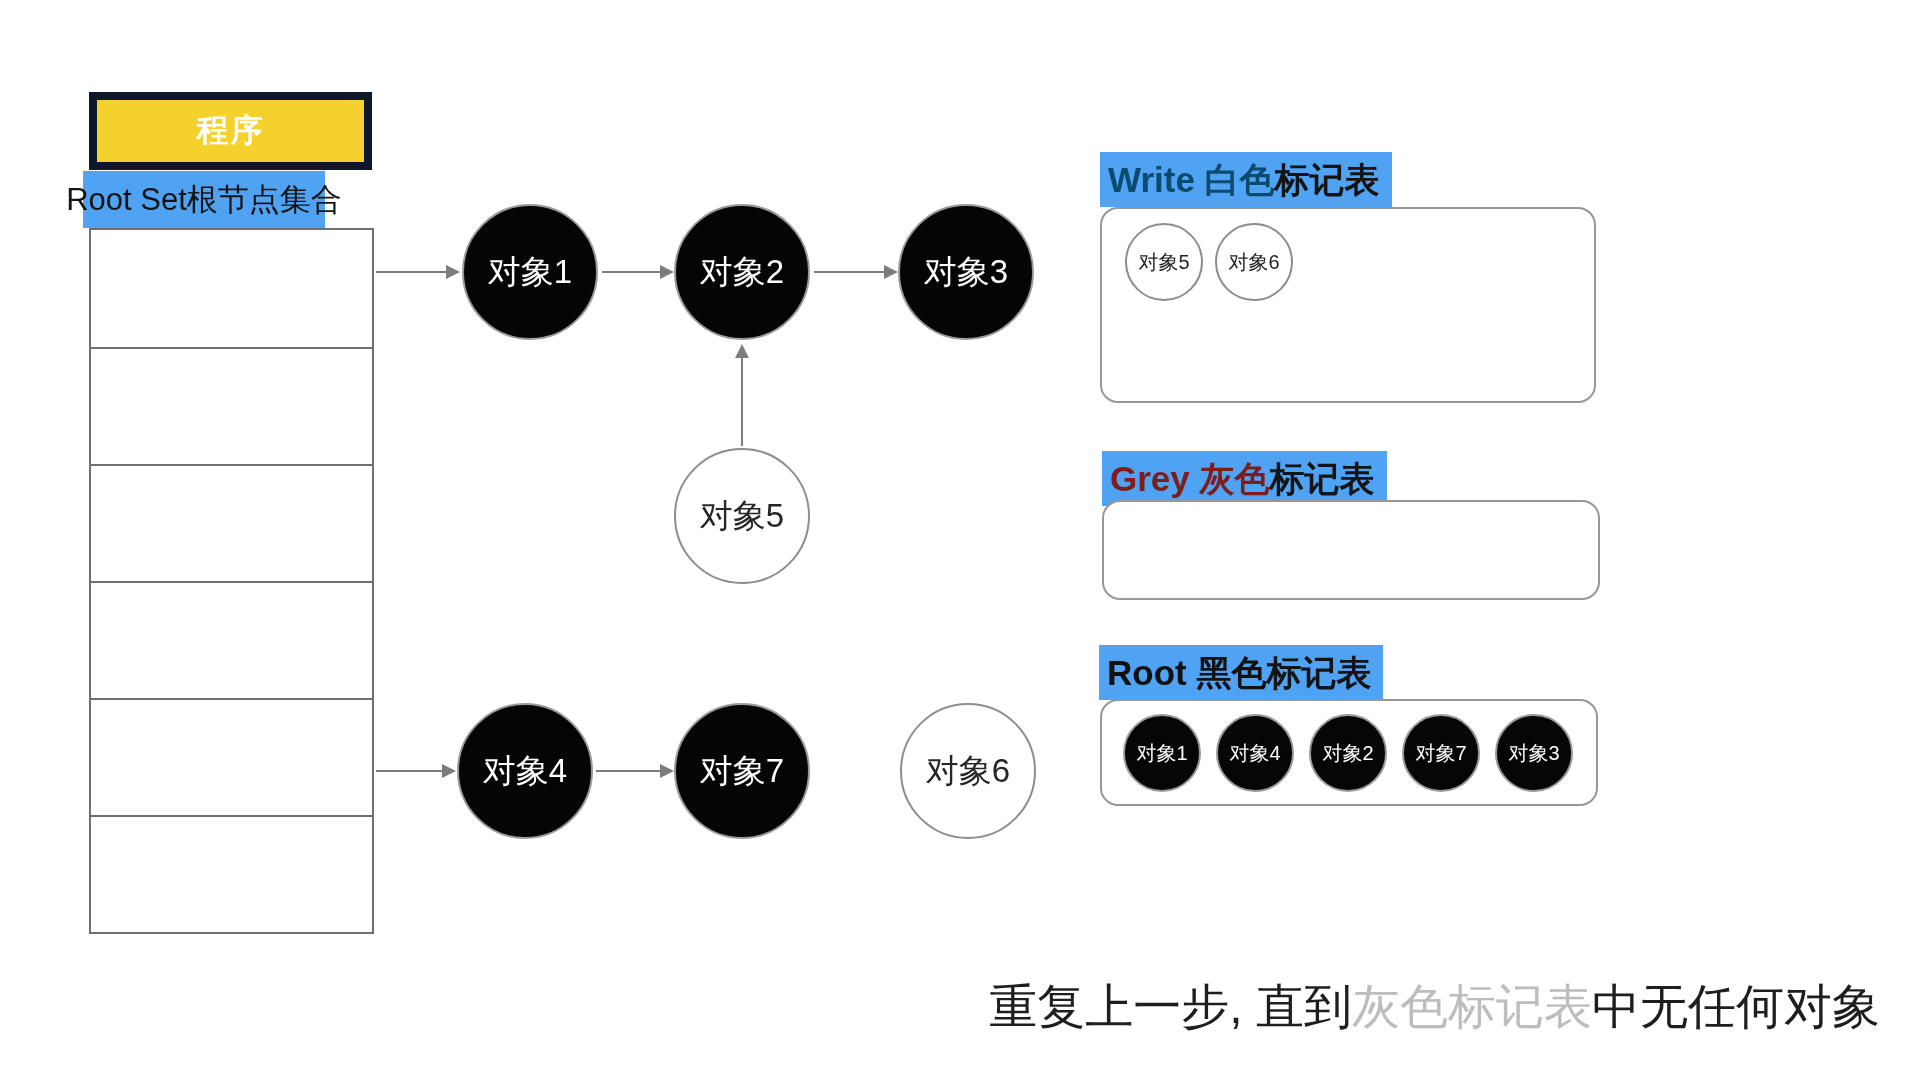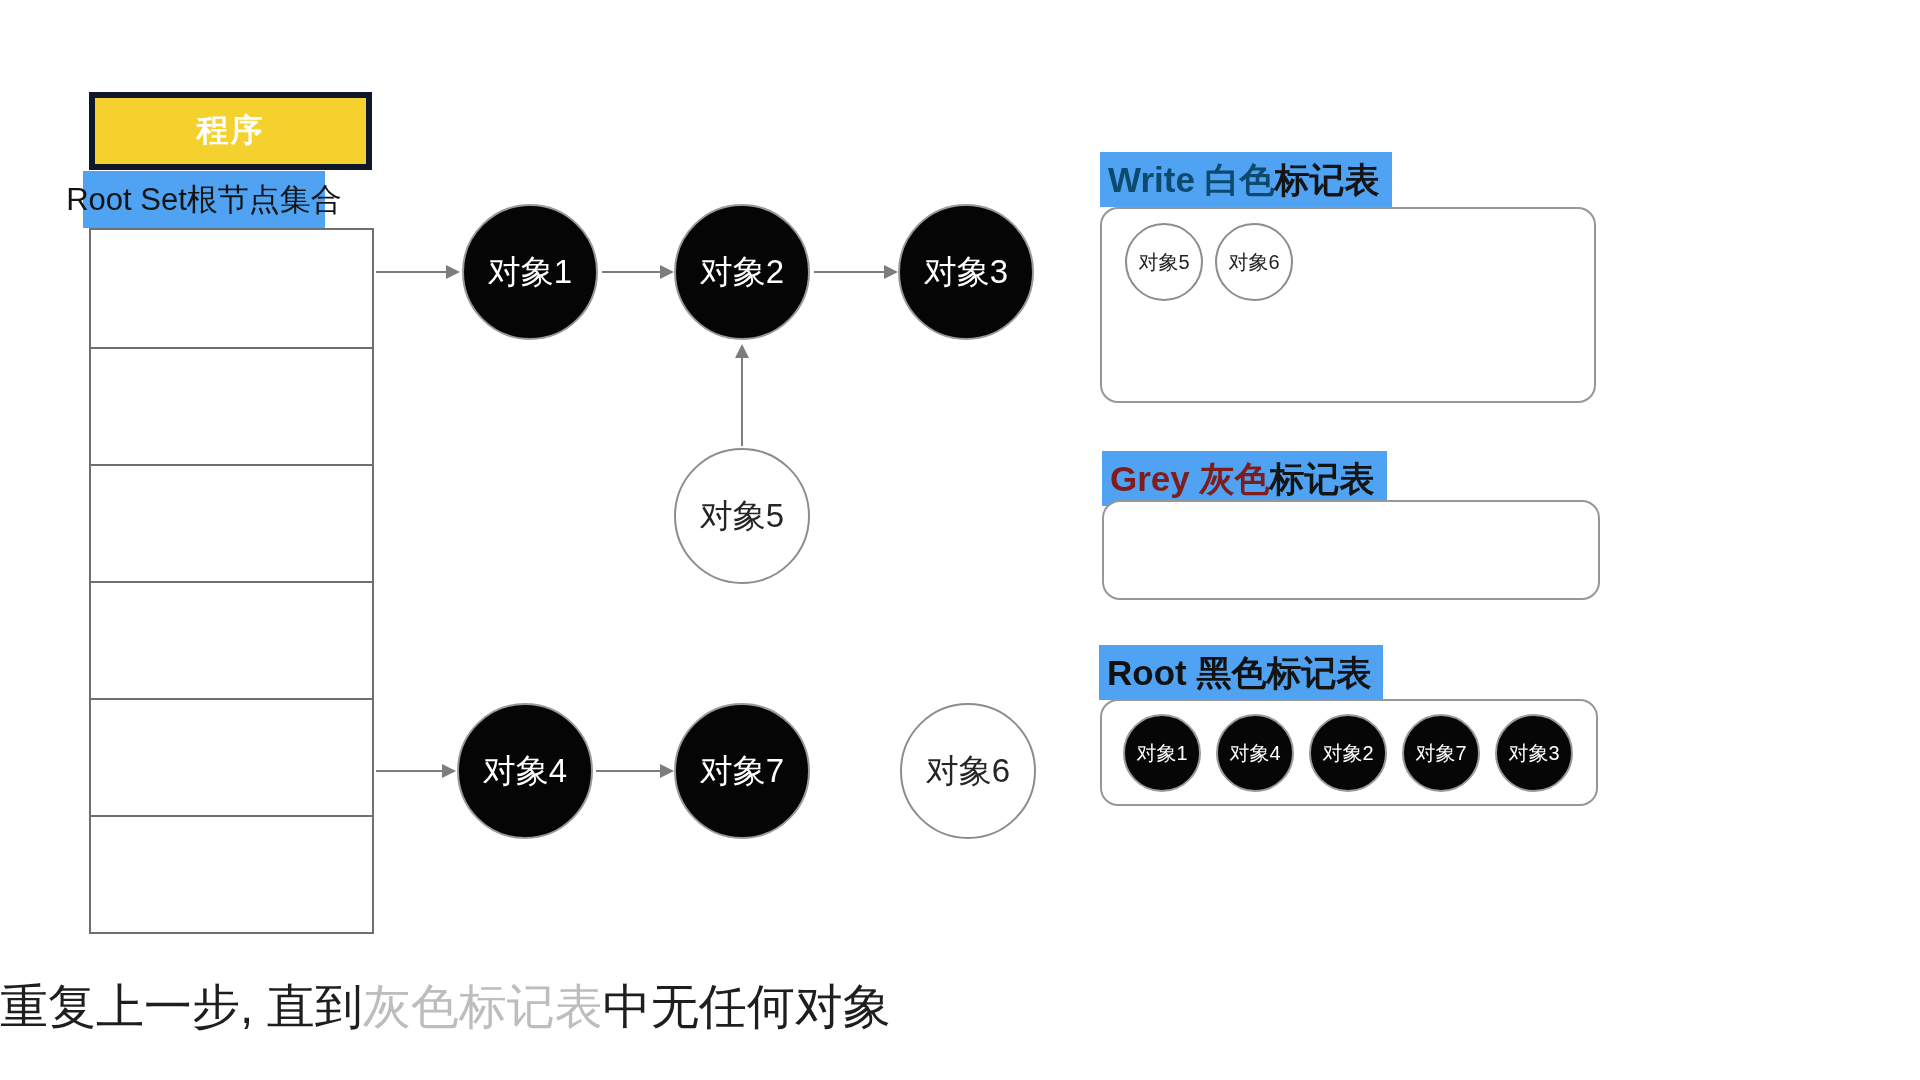--- a/index.html
+++ b/index.html
@@ -4,21 +4,21 @@
 <style>
   html,body{margin:0;padding:0;}
   body{
     width:1920px;height:1080px;position:relative;overflow:hidden;
     background:#ffffff;
     font-family:"Liberation Sans","DejaVu Sans",sans-serif;
   }
   
   .prog-header{
     position:absolute;left:89px;top:92px;width:283px;height:78px;
-    background:#F5D12D;border:6px solid #0f172a;box-sizing:border-box;
+    background:#F5D12D;border:8px solid #0f172a;box-sizing:border-box;
     display:flex;align-items:center;justify-content:center;
     color:#ffffff;font-size:32px;font-weight:bold;letter-spacing:2px;
   }
   .root-row{
     position:absolute;left:83px;top:171px;width:242px;height:57px;
     background:#4FA3F2;box-sizing:border-box;
     display:flex;align-items:center;justify-content:center;
     color:#141414;font-size:31px;white-space:pre;
   }
   .table-body{
@@ -70,21 +70,21 @@
   .member{
     position:absolute;width:78px;height:78px;border-radius:50%;
     display:flex;align-items:center;justify-content:center;
     font-size:20px;box-sizing:border-box;
   }
   .member.mwhite{background:#ffffff;border:2px solid #8D8D8D;color:#222222;}
   .member.mblack{background:#060606;border:2px solid #9A9A9A;color:#ffffff;}
   
   .caption{
     position:absolute;left:0;top:975px;width:1880px;
-    text-align:left;font-size:48px;color:#1E1E1E;white-space:pre;
+    text-align:right;font-size:48px;color:#1E1E1E;white-space:pre;
   }
   .caption .hl{color:#BDBDBD;}
 </style>
 </head>
 <body>
 
 <div class="prog-header">
   <span>程序</span>
 </div>
 <div class="root-row">

